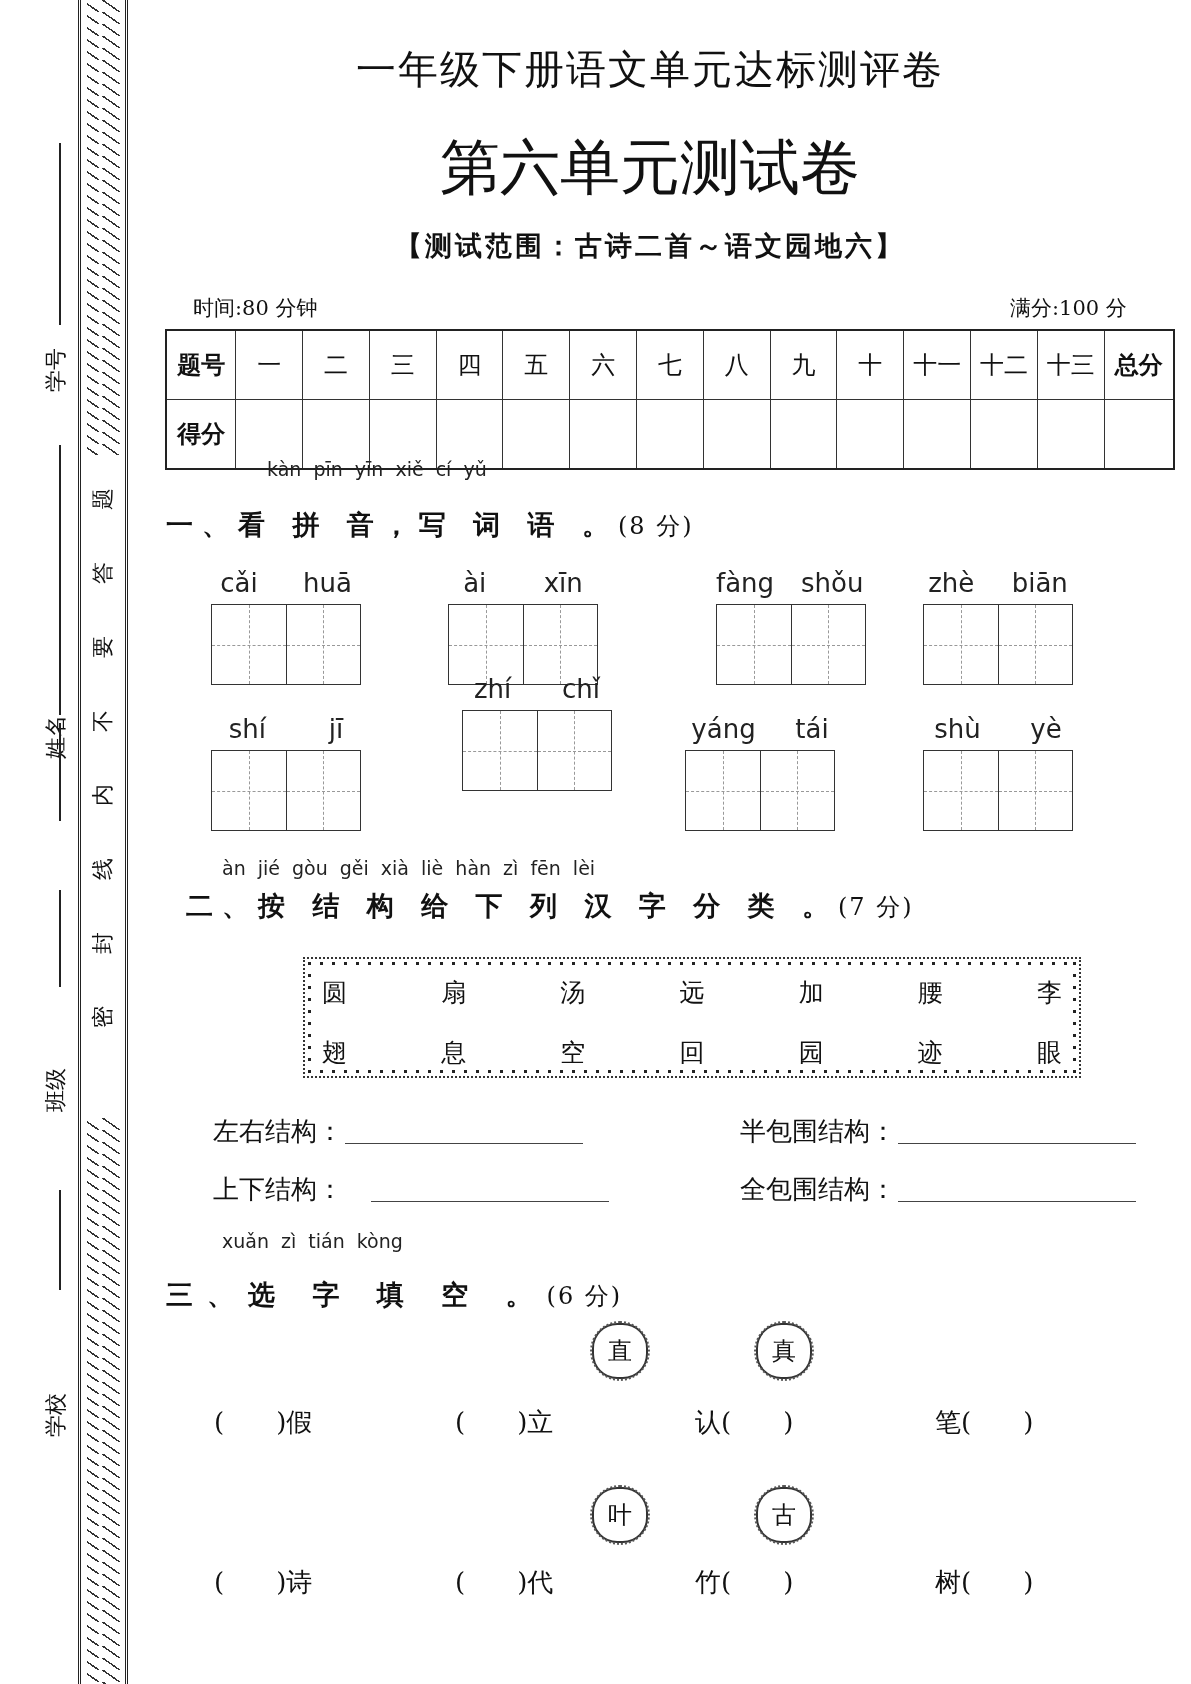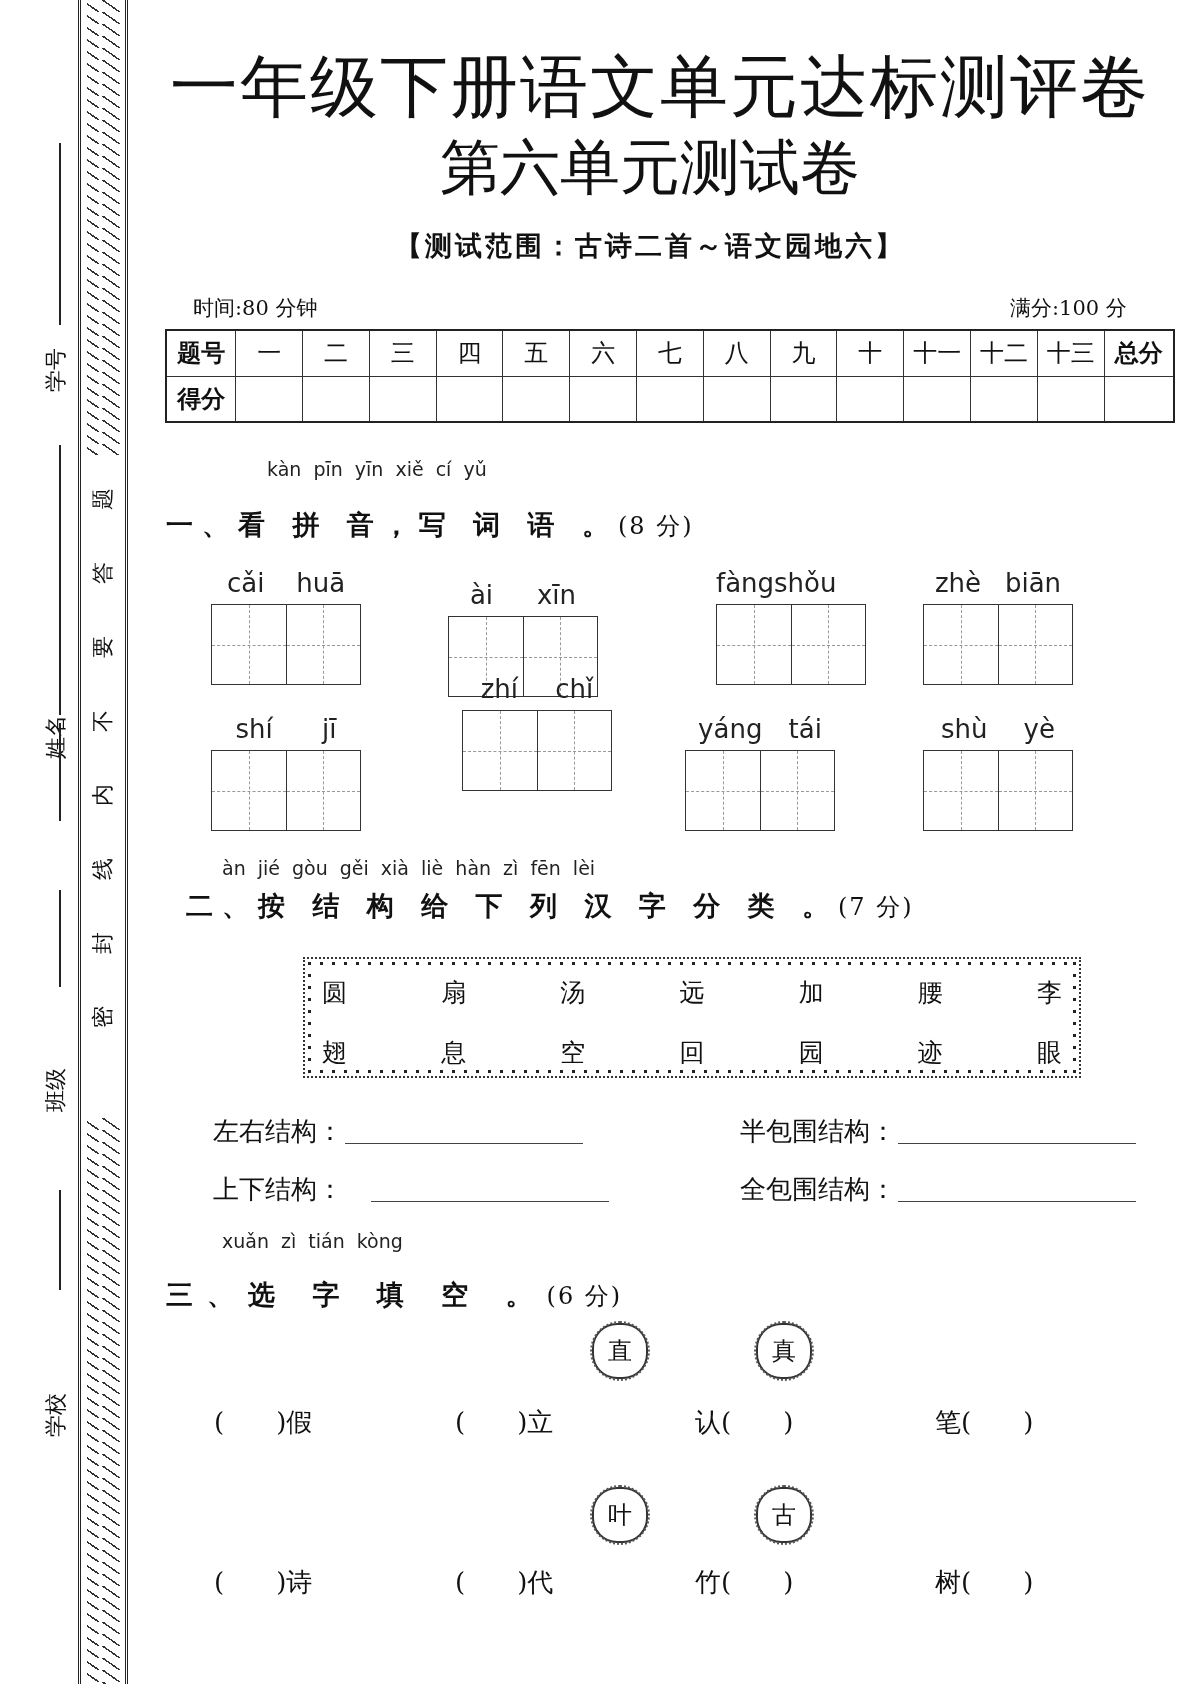--- a/index.html
+++ b/index.html
@@ -31,37 +31,37 @@
   
   .info-line { position: absolute; left: 59px; width: 2px; background: #222; }
   .info-label {
     position: absolute; left: 34px; width: 44px; font-size: 22px;
     font-family: "DejaVu Serif", serif; text-align: center;
   }
   .info-label span { display:block; transform: rotate(-90deg); height: 30px; line-height: 30px; }
 
   
   .title-1 {
-    position: absolute; left: 150px; width: 1000px; top: 42px; text-align: right;
-    font-size: 68px; font-weight: normal; letter-spacing: 2px; font-family: "DejaVu Sans", sans-serif;
+    position: absolute; left: 150px; width: 1000px; top: 42px; text-align: center;
+    font-size: 40px; font-weight: normal; letter-spacing: 2px; font-family: "DejaVu Sans", sans-serif;
   }
   .title-2 {
     position: absolute; left: 150px; width: 1000px; top: 128px; text-align: center;
     font-size: 60px; font-family: "DejaVu Sans", sans-serif;
   }
   .scope {
     position: absolute; left: 150px; width: 1000px; top: 228px; text-align: center;
     font-size: 27px; font-weight: bold; font-family: "DejaVu Serif", serif; letter-spacing: 3px;
   }
   .meta-row { position: absolute; top: 294px; font-size: 21px; font-family: "DejaVu Serif", serif; }
   .meta-time { left: 193px; }
   .meta-full { left: 1010px; }
 
   table.score {
-    position: absolute; left: 165px; top: 329px; width: 1010px; height: 94px;
+    position: absolute; left: 165px; top: 329px; width: 1010px; height: 141px;
     border-collapse: collapse; border: 2px solid #222;
   }
   table.score td {
     border: 1px solid #333; text-align: center; font-size: 24px; width: 67px;
     font-family: "DejaVu Sans", sans-serif;
   }
   table.score td.head { width: 70px; font-weight: bold; }
 
   .section-pinyin {
     position: absolute; font-size: 19px; color: #222; word-spacing: 6px;
@@ -70,21 +70,21 @@
   .section-title {
     position: absolute; left: 166px; font-size: 27px; font-weight: bold; letter-spacing: 9px;
     font-family: "DejaVu Sans", sans-serif;
   }
   .section-title .points { font-weight: normal; font-family: "DejaVu Serif", serif; letter-spacing: 2px; font-size: 24px; }
 
   
   .word-item { position: absolute; width: 150px; }
   .word-item .py {
     display: flex; justify-content: space-around; font-size: 26px; height: 36px;
-    font-family: "DejaVu Sans", sans-serif; color: #222;
+    font-family: "DejaVu Sans", sans-serif; color: #222; gap: 27px;
   }
   .grid-pair { display: flex; border: 1.5px solid #333; border-left: none; width: 150px; height: 81px; }
   .grid-cell {
     position: relative; width: 75px; height: 100%; border-left: 1.5px solid #333;
   }
   .grid-cell::before {
     content: ""; position: absolute; left: 50%; top: 0; height: 100%;
     border-left: 1px dashed #999;
   }
   .grid-cell::after {
@@ -220,21 +220,21 @@
 <div class="word-item" style="left:211px;top:568px;">
   <div class="py">
       <span>cǎi</span>
       <span>huā</span>
     </div>
   <div class="grid-pair">
       <div class="grid-cell"></div>
       <div class="grid-cell"></div>
     </div>
 </div>
-<div class="word-item" style="left:448px;top:568px;margin-top:12px;">
+<div class="word-item" style="left:448px;top:568px;">
   <div class="py">
       <span>ài</span>
       <span>xīn</span>
     </div>
   <div class="grid-pair">
       <div class="grid-cell"></div>
       <div class="grid-cell"></div>
     </div>
 </div>
 <div class="word-item" style="left:685px;top:568px;padding-left:31px;">

